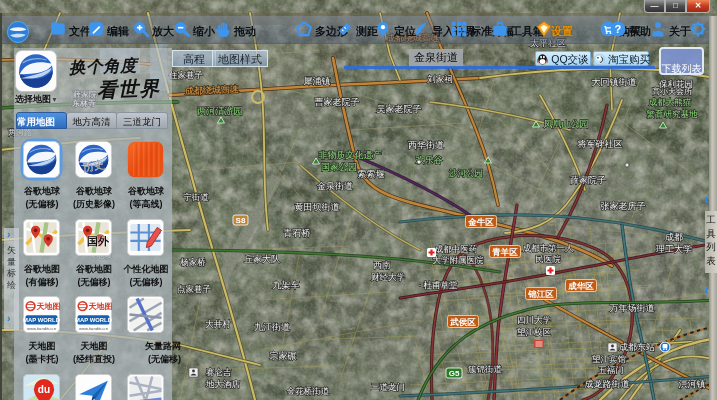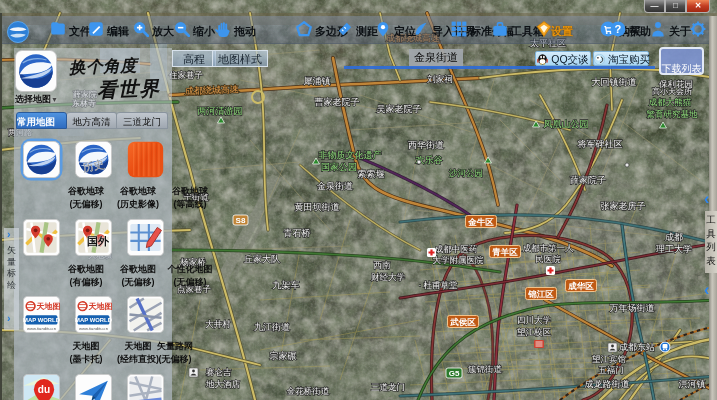--- a/index.html
+++ b/index.html
@@ -10,21 +10,21 @@
 #winbtns{position:absolute;right:7px;top:0;height:13px;}
 .wbtn{display:inline-block;width:21px;height:13px;background:linear-gradient(#9a9a9a,#4e4e4e 50%,#333);border:1px solid #b0b0b0;border-top:none;color:#fff;text-align:center;font-size:8px;line-height:12px;vertical-align:top;box-sizing:border-box;font-weight:bold;}
 #wbclose{background:linear-gradient(#ef8555,#c23c22 50%,#a02812);border-bottom-right-radius:4px;width:24px;}
 #wbmin{border-bottom-left-radius:4px;}
 #toolbar1{left:0;top:16px;width:717px;height:28px;background:linear-gradient(rgba(130,145,168,0.48),rgba(76,88,110,0.48));border-bottom:1px solid rgba(45,55,70,0.45);box-sizing:border-box;}
 .t1{position:absolute;top:20px;height:22px;font-size:11px;color:#0d1115;font-weight:bold;white-space:nowrap;line-height:22px;}
 .t1 svg{vertical-align:-2px;margin-right:3px;}
 #rectsel{position:absolute;left:254px;top:20px;width:50px;height:24px;background:#4a80d8;border-radius:2px;color:#fff;font-size:10px;font-weight:bold;line-height:24px;text-align:center;}
 .btn2{position:absolute;font-size:11px;text-align:center;box-sizing:border-box;white-space:nowrap;}
 #dlbtn{position:absolute;left:659px;top:47px;width:45px;height:28px;background:rgba(125,148,210,0.9);border:2px solid #e2e9f6;border-radius:4px;color:#fff;font-size:10px;font-weight:normal;line-height:40px;text-align:center;box-sizing:border-box;white-space:nowrap;}
-.gl{width:54px;text-align:center;font-size:9px;color:#101010;line-height:13px;font-weight:bold;margin-left:44px;}
+.gl{width:54px;text-align:center;font-size:9px;color:#101010;line-height:13px;font-weight:bold;}
 .callig{font-family:"Liberation Serif",serif;font-weight:600;font-style:italic;color:#111;transform:rotate(-2deg);}
 svg text{font-family:"Liberation Sans",sans-serif;}
 </style>
 </head>
 <body>
 <div id="win">
 <svg id="map" class="abs" style="left:0;top:0" width="717" height="400">
 <defs>
 <filter id="blur10" x="-40%" y="-40%" width="180%" height="180%">
           <feGaussianBlur stdDeviation="10"></feGaussianBlur>
@@ -1422,21 +1422,21 @@
         <text x="22" y="41" font-size="5" fill="#555" text-anchor="middle">www.tianditu.cn</text>
       </svg></div>
 <div class="abs gl" style="left:67px;top:340px;">天地图<br>(经纬直投)</div>
 <div class="abs" style="left:127px;top:296px;width:37px;height:37px;"><svg width="37" height="37" viewBox="0 0 44 44">
         <rect x="0.5" y="0.5" width="43" height="43" rx="5" fill="#fdfdfd" stroke="#c8c8c8"></rect>
         <rect x="3" y="3" width="38" height="38" rx="2" fill="#f2f2ee"></rect>
         <path d="M3 14 L20 3 M3 30 L41 8 M8 41 L41 20 M24 41 L41 32" stroke="#9aa2b4" stroke-width="3"></path>
         <path d="M12 3 L30 41" stroke="#5570c8" stroke-width="4"></path>
         <path d="M3 22 L41 26" stroke="#8a94a8" stroke-width="3"></path>
       </svg></div>
-<div class="abs gl" style="left:104px;top:340px;">矢量路网<br>(无偏移)</div>
+<div class="abs gl" style="left:127px;top:340px;text-align:right;">矢量路网<br>(无偏移)</div>
 <div class="abs" style="left:23px;top:374px;width:37px;height:37px;"><svg width="37" height="37" viewBox="0 0 44 44">
         <rect x="0.5" y="0.5" width="43" height="43" rx="5" fill="#cfe8f4" stroke="#c8c8c8"></rect>
         <path d="M0.5 34 L20 22 L43.5 30 V39 a5 5 0 0 1 -5 5 H5.5 a5 5 0 0 1 -5-5 z" fill="#bfe0a0"></path>
         <path d="M0.5 14 L24 4 L43.5 12" fill="#e8f4d8"></path>
         <g>
           <path d="M25 6 a12 12 0 0 1 12 12 c0 8.5-12 20-12 20 S13 26.5 13 18 A12 12 0 0 1 25 6 z" fill="#e0281e"></path>
           <text x="25" y="23" font-size="12" fill="#fff" text-anchor="middle" font-weight="bold">du</text>
         </g>
       </svg></div>
 <div class="abs" style="left:75px;top:374px;width:37px;height:37px;"><svg width="37" height="37" viewBox="0 0 44 44">

